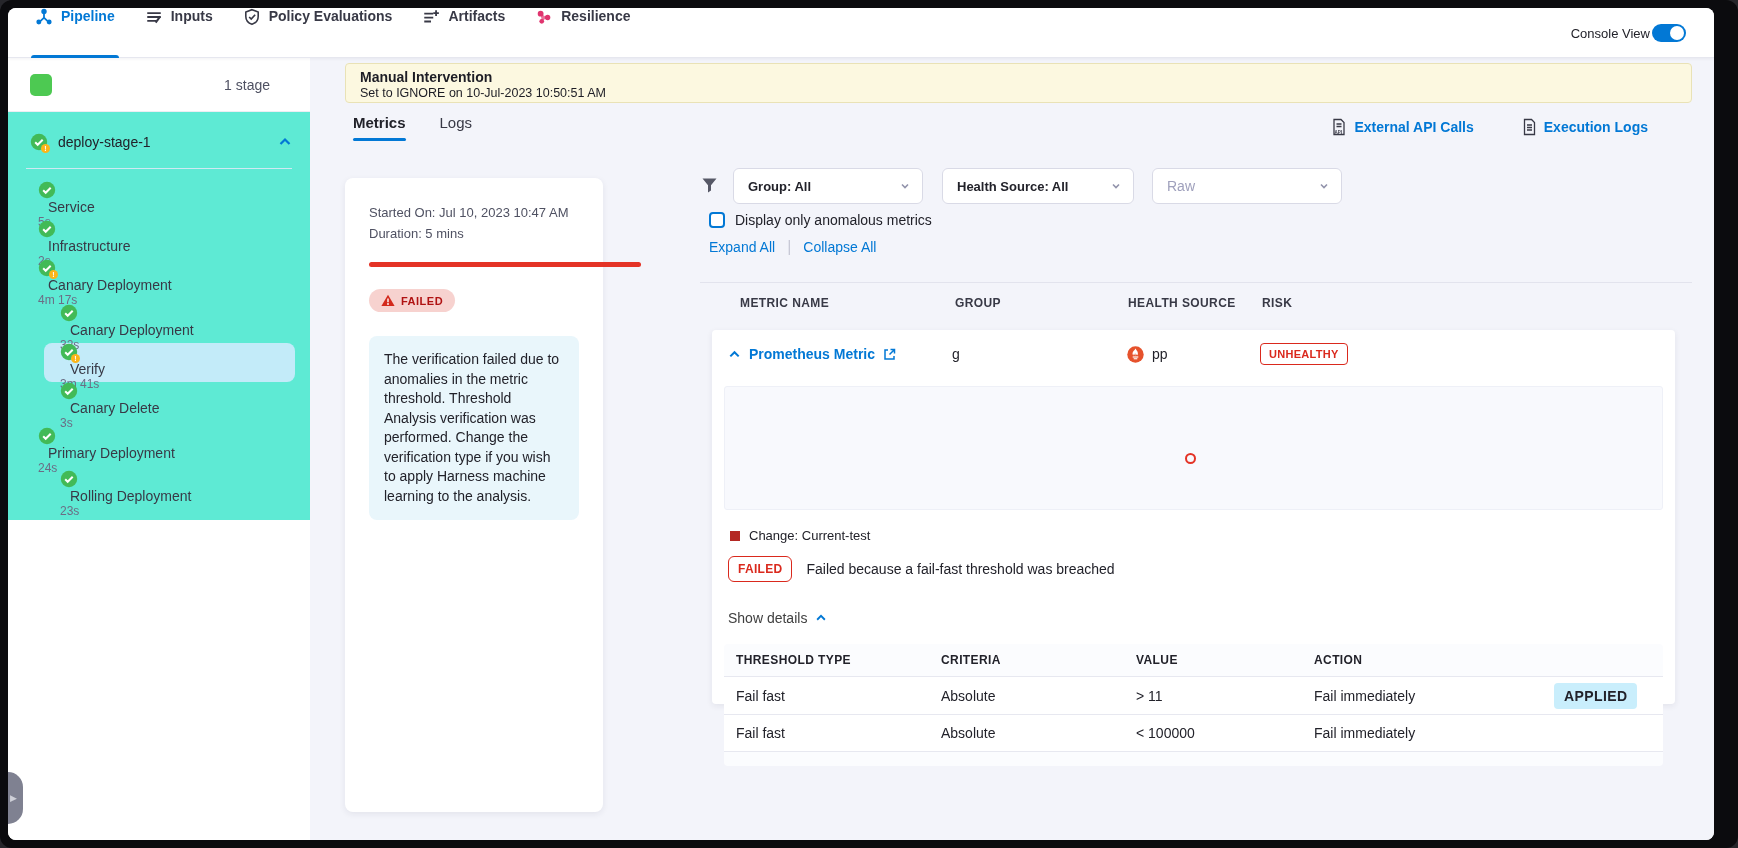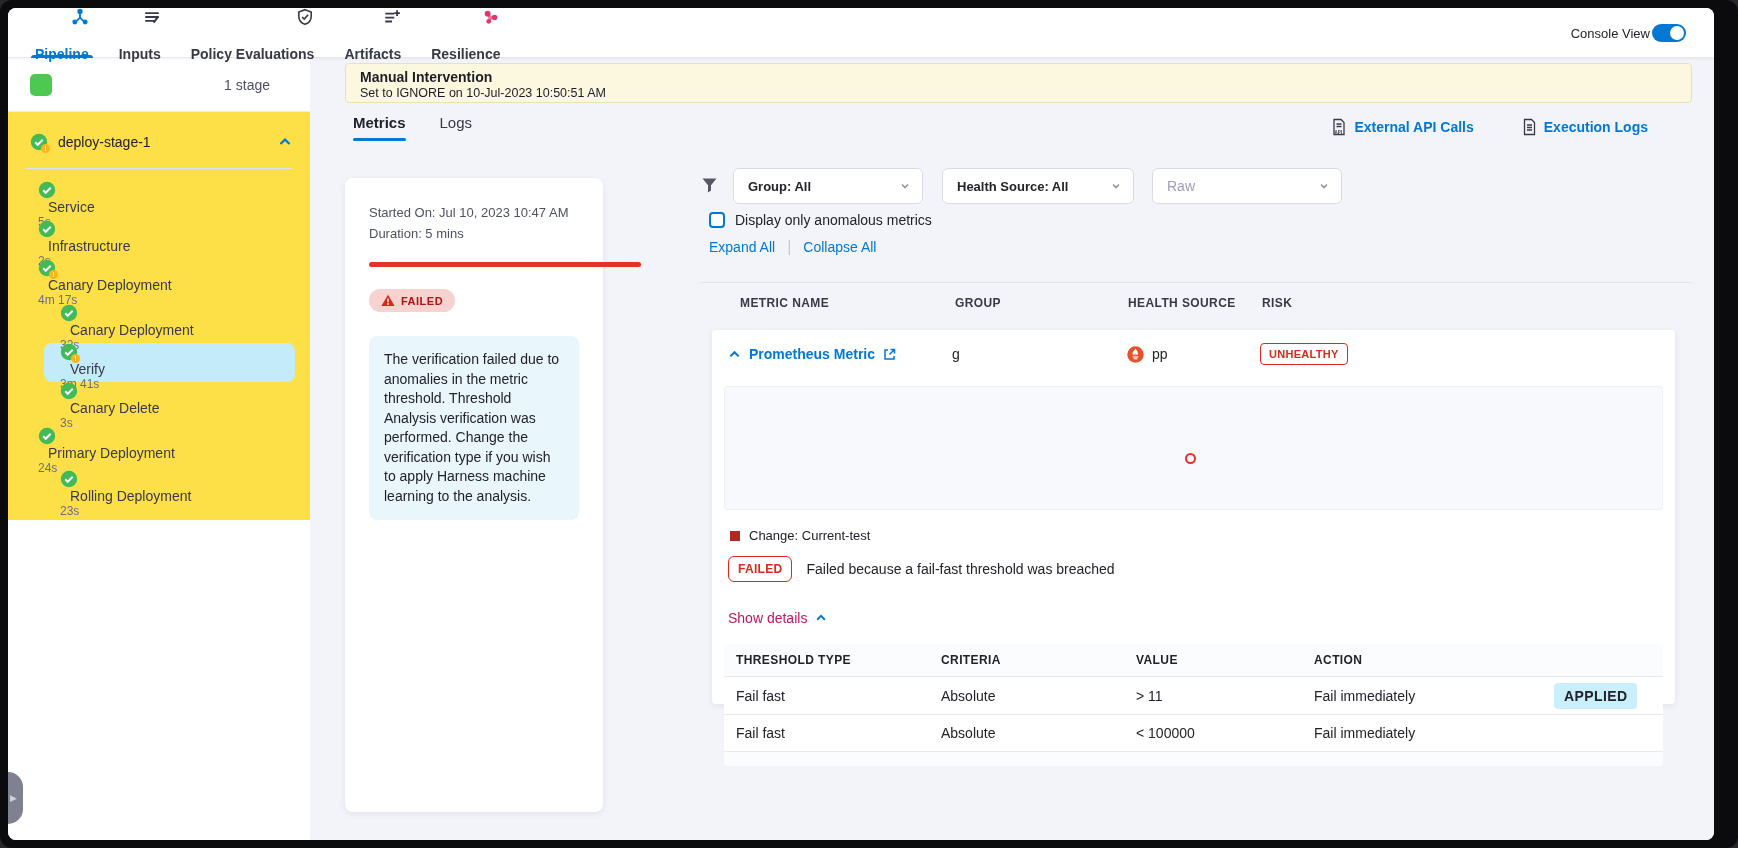--- a/index.html
+++ b/index.html
@@ -3,35 +3,35 @@
 <meta charset="utf-8">
 <style>
   * { box-sizing: border-box; margin: 0; padding: 0; }
   html,body { width:1738px; height:848px; background:#26262b; font-family:"Liberation Sans", sans-serif; }
   .frame { position:relative; width:1738px; height:848px; background:#0b0b0e; border-radius:12px; }
   .screen { position:absolute; left:8px; top:8px; width:1706px; height:832px; background:#fff; border-radius:8px; overflow:hidden; }
 
   
   .topnav { position:absolute; left:0; top:0; width:1706px; height:50px; background:#fff; border-bottom:1px solid #e6e7ef; box-shadow:0 1px 3px rgba(40,41,61,.06); z-index:5; }
   .tabs { position:absolute; left:27px; top:0; height:50px; display:flex; gap:30px; }
-  .tab { display:flex; align-items:flex-end; gap:20px; height:100%; position:relative; cursor:pointer;flex-direction:column; }
+  .tab { display:flex; align-items:flex-start; gap:8px; height:100%; position:relative; cursor:pointer; }
   .tab .tlabel { font-size:14px; font-weight:600; color:#383946; }
   .tab.active .tlabel { color:#0278d5; }
   .tab.active::after { content:""; position:absolute; left:-4px; right:-4px; bottom:0; height:3px; background:#0278d5; border-radius:3px 3px 0 0; }
   .console { position:absolute; right:28px; top:0; height:50px; display:flex; align-items:center; gap:2px; }
   .console span { font-size:13px; color:#22222a; }
   .toggle { width:34px; height:18px; border-radius:10px; background:#0278d5; position:relative; cursor:pointer; }
   .toggle .knob { position:absolute; right:2px; top:2px; width:14px; height:14px; border-radius:50%; background:#fff; }
 
   
   .sidebar { position:absolute; left:0; top:50px; width:302px; height:782px; background:#fff; }
   .stage-header { height:54px; display:flex; align-items:center; justify-content:space-between; padding:0 40px 0 22px; border-bottom:1px solid #eceredf; border-bottom:1px solid #ecedf3; }
   .stage-square { width:22px; height:22px; border-radius:5px; background:#4dc952; }
   .stage-count { font-size:14px; color:#4f5162; }
-  .stage-panel { height:408px; background:#fde047; padding-top:10px; }
+  .stage-panel { height:408px; background:#5eead4; padding-top:10px; }
   .stage-group { display:flex; align-items:center; height:40px; padding:0 18px 0 22px; cursor:pointer; }
   .stage-group .glabel { font-size:14px; color:#22222a; margin-left:10px; flex:1; }
   .sdivider { height:1px; background:#cfe9f2; margin:6px 18px 8px 18px; }
   .step { display:flex; align-items:flex-start; height:39px; padding-right:40px; cursor:pointer;flex-direction:column; }
   .step .slabel { font-size:14px; color:#383946; margin-left:10px; flex:1; }
   .step .sdur { font-size:12px; color:#6b6d85; }
   .step.lvl0 { padding-left:30px; }
   .step.lvl1 { padding-left:52px; }
   .step.selected { background:#c3ebf9; border-radius:8px; margin-left:36px; margin-right:15px; padding-left:16px; padding-right:25px; }
   .mt12{margin-top:12px}.mt6{margin-top:6px}.mt4{margin-top:4px}
@@ -89,21 +89,21 @@
 
   .chartpanel { position:absolute; left:12px; top:56px; width:939px; height:124px; background:#f8f9fd; border:1px solid #eef0f7; border-radius:3px; }
   .dot { position:absolute; left:460px; top:66px; width:11px; height:11px; border:2px solid #e43326; border-radius:50%; background:transparent; }
 
   .legendrow { position:absolute; left:18px; top:198px; display:flex; align-items:center; gap:9px; }
   .legendsq { width:10px; height:10px; background:#b42823; }
   .legendrow span { font-size:13px; color:#22222a; }
   .failline { position:absolute; left:16px; top:226px; display:flex; align-items:center; gap:14px; }
   .failoutline { font-size:12px; font-weight:700; letter-spacing:.3px; color:#da291d; border:1.5px solid #da291d; border-radius:6px; padding:5px 9px; background:#fff; }
   .failline p { font-size:14px; color:#22222a; }
-  .showdetails { position:absolute; left:16px; top:280px; display:flex; align-items:center; gap:8px; font-size:14px; font-weight:500; color:#be185d; cursor:pointer; }
+  .showdetails { position:absolute; left:16px; top:280px; display:flex; align-items:center; gap:8px; font-size:14px; font-weight:500; color:#404040; cursor:pointer; }
 
   .dtable { position:absolute; left:12px; top:314px; width:939px; background:#fbfcfe; border-radius:4px; padding-bottom:14px; }
   .drow { display:grid; grid-template-columns:205px 195px 178px 240px 1fr; align-items:center; padding-left:12px; }
   .dhead { height:32px; }
   .dhead span { font-size:12px; font-weight:700; letter-spacing:.4px; color:#22222a; }
   .dbody { height:38px; border-top:1px solid #e7e8f0; background:#fff; }
   .dbody:last-of-type { border-bottom:1px solid #e7e8f0; }
   .dbody span { font-size:14px; color:#22222a; }
   .applied { justify-self:start; font-size:11px; font-weight:700; letter-spacing:.4px; color:#0278d5; background:#c9eefc; border-radius:4px; padding:5px 10px; }
   .applied:empty { display:none; }

